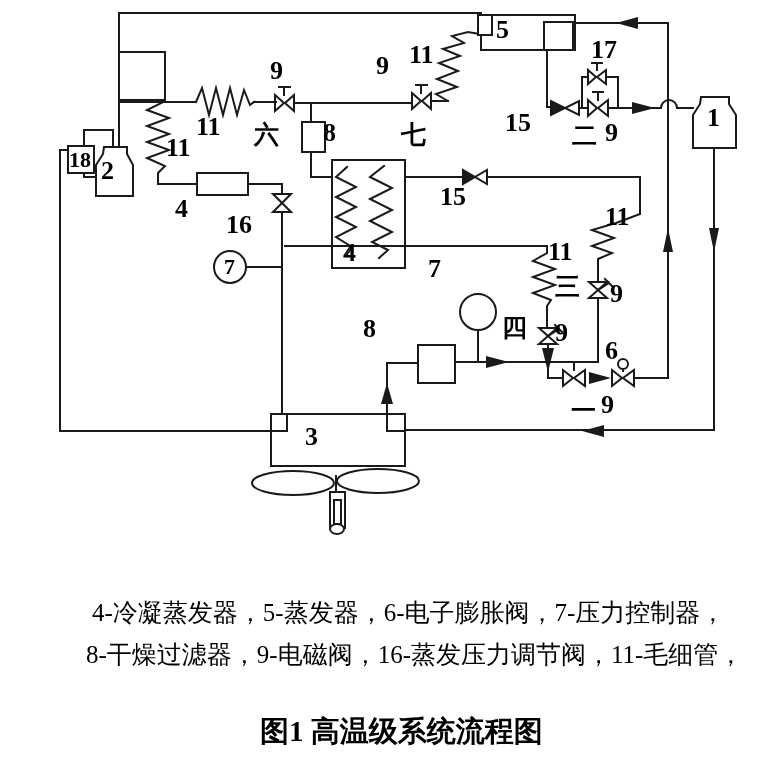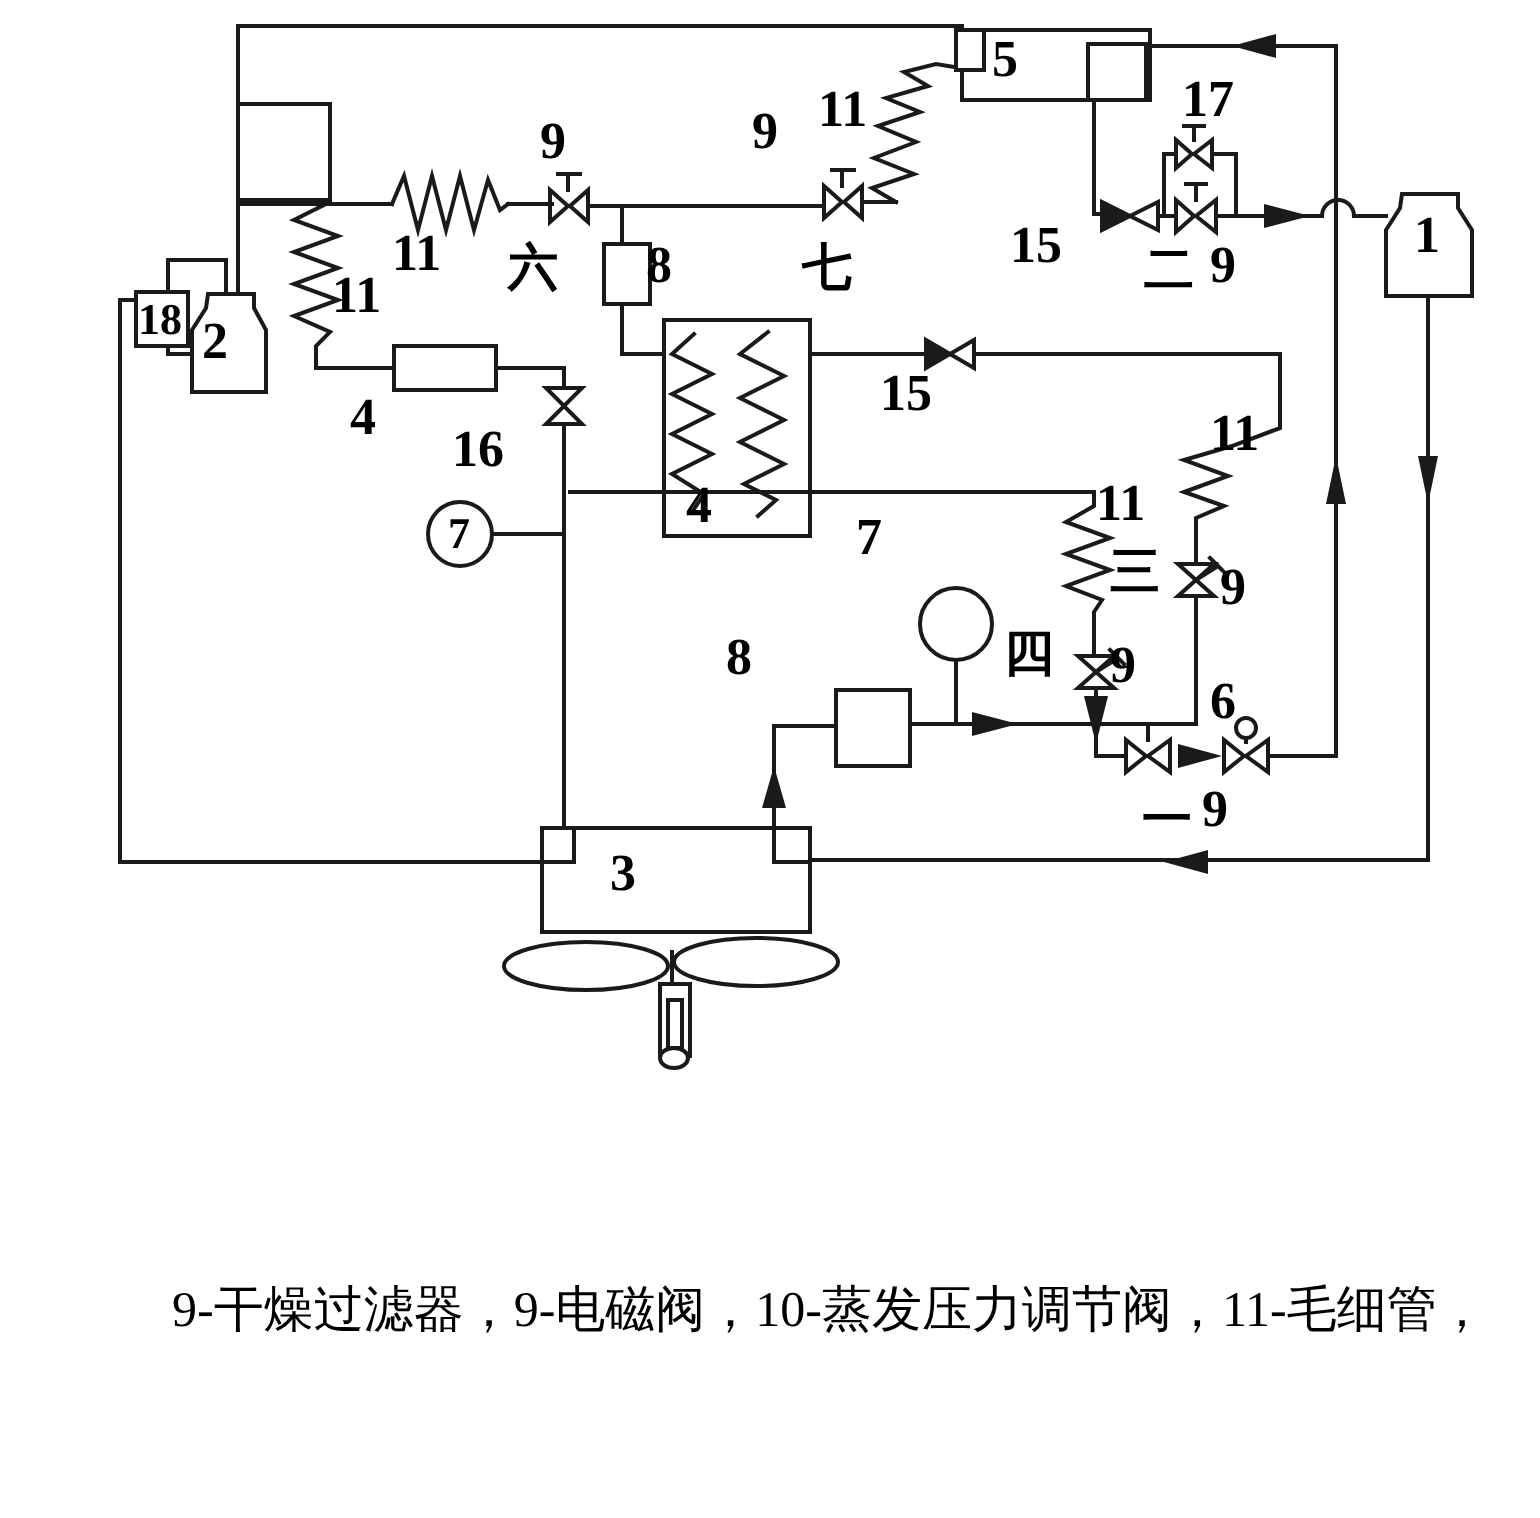--- a/index.html
+++ b/index.html
@@ -168,16 +168,18 @@
   <div class="lbl" style="left:428px;top:256px;font-size:26px">7</div>
   <div class="lbl" style="left:224px;top:256px;font-size:22px">7</div>
   <div class="lbl" style="left:502px;top:315px;font-size:25px">四</div>
   <div class="lbl" style="left:555px;top:320px;font-size:26px">9</div>
   <div class="lbl" style="left:363px;top:316px;font-size:26px">8</div>
   <div class="lbl" style="left:605px;top:338px;font-size:26px">6</div>
   <div class="lbl" style="left:571px;top:398px;font-size:25px">一</div>
   <div class="lbl" style="left:601px;top:392px;font-size:26px">9</div>
   <div class="lbl" style="left:305px;top:424px;font-size:26px">3</div>
 
-  <div class="legend-line" style="left:86px;top:638px">9-干燥过滤器，9-电磁阀，10-蒸发压力调节阀，11-毛细管，</div>
+  <div class="legend-line" style="left:92px;top:596px">4-冷凝蒸发器，5-蒸发器，6-电子膨胀阀，7-压力控制器，</div>
+  <div class="legend-line" style="left:86px;top:638px">8-干燥过滤器，9-电磁阀，16-蒸发压力调节阀，11-毛细管，</div>
 
+  <div class="caption" style="left:260px;top:712px">图1 高温级系统流程图</div>
 
 </div>
 
 </body></html>

